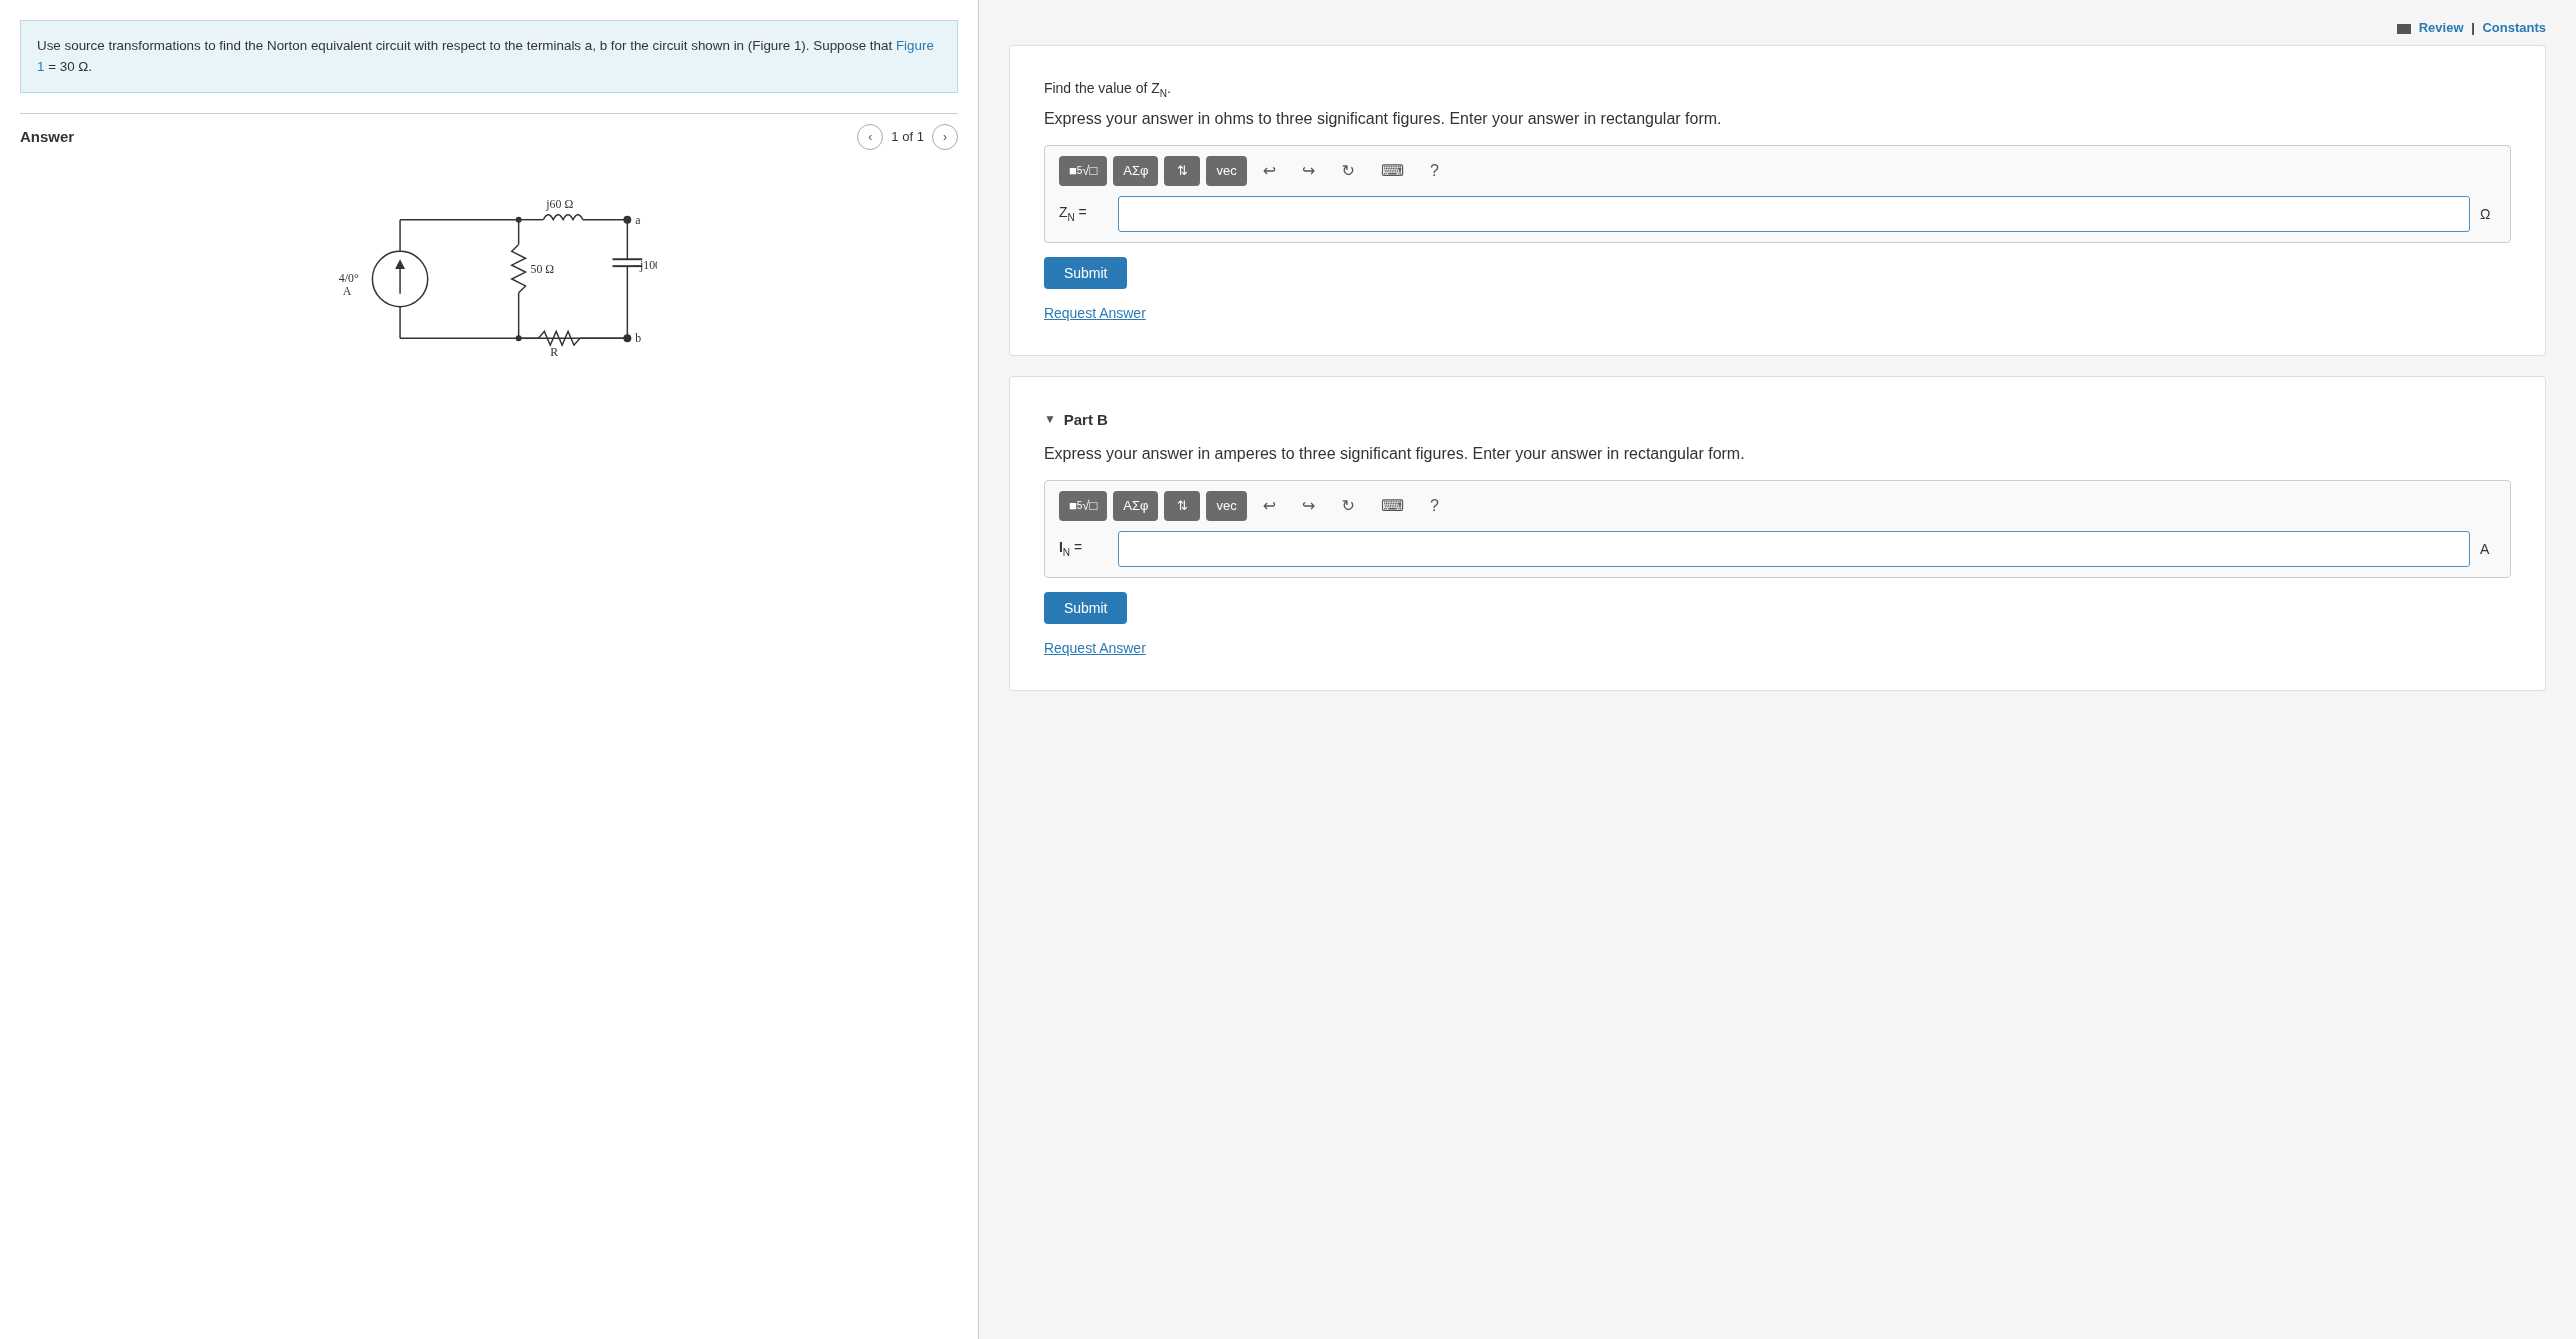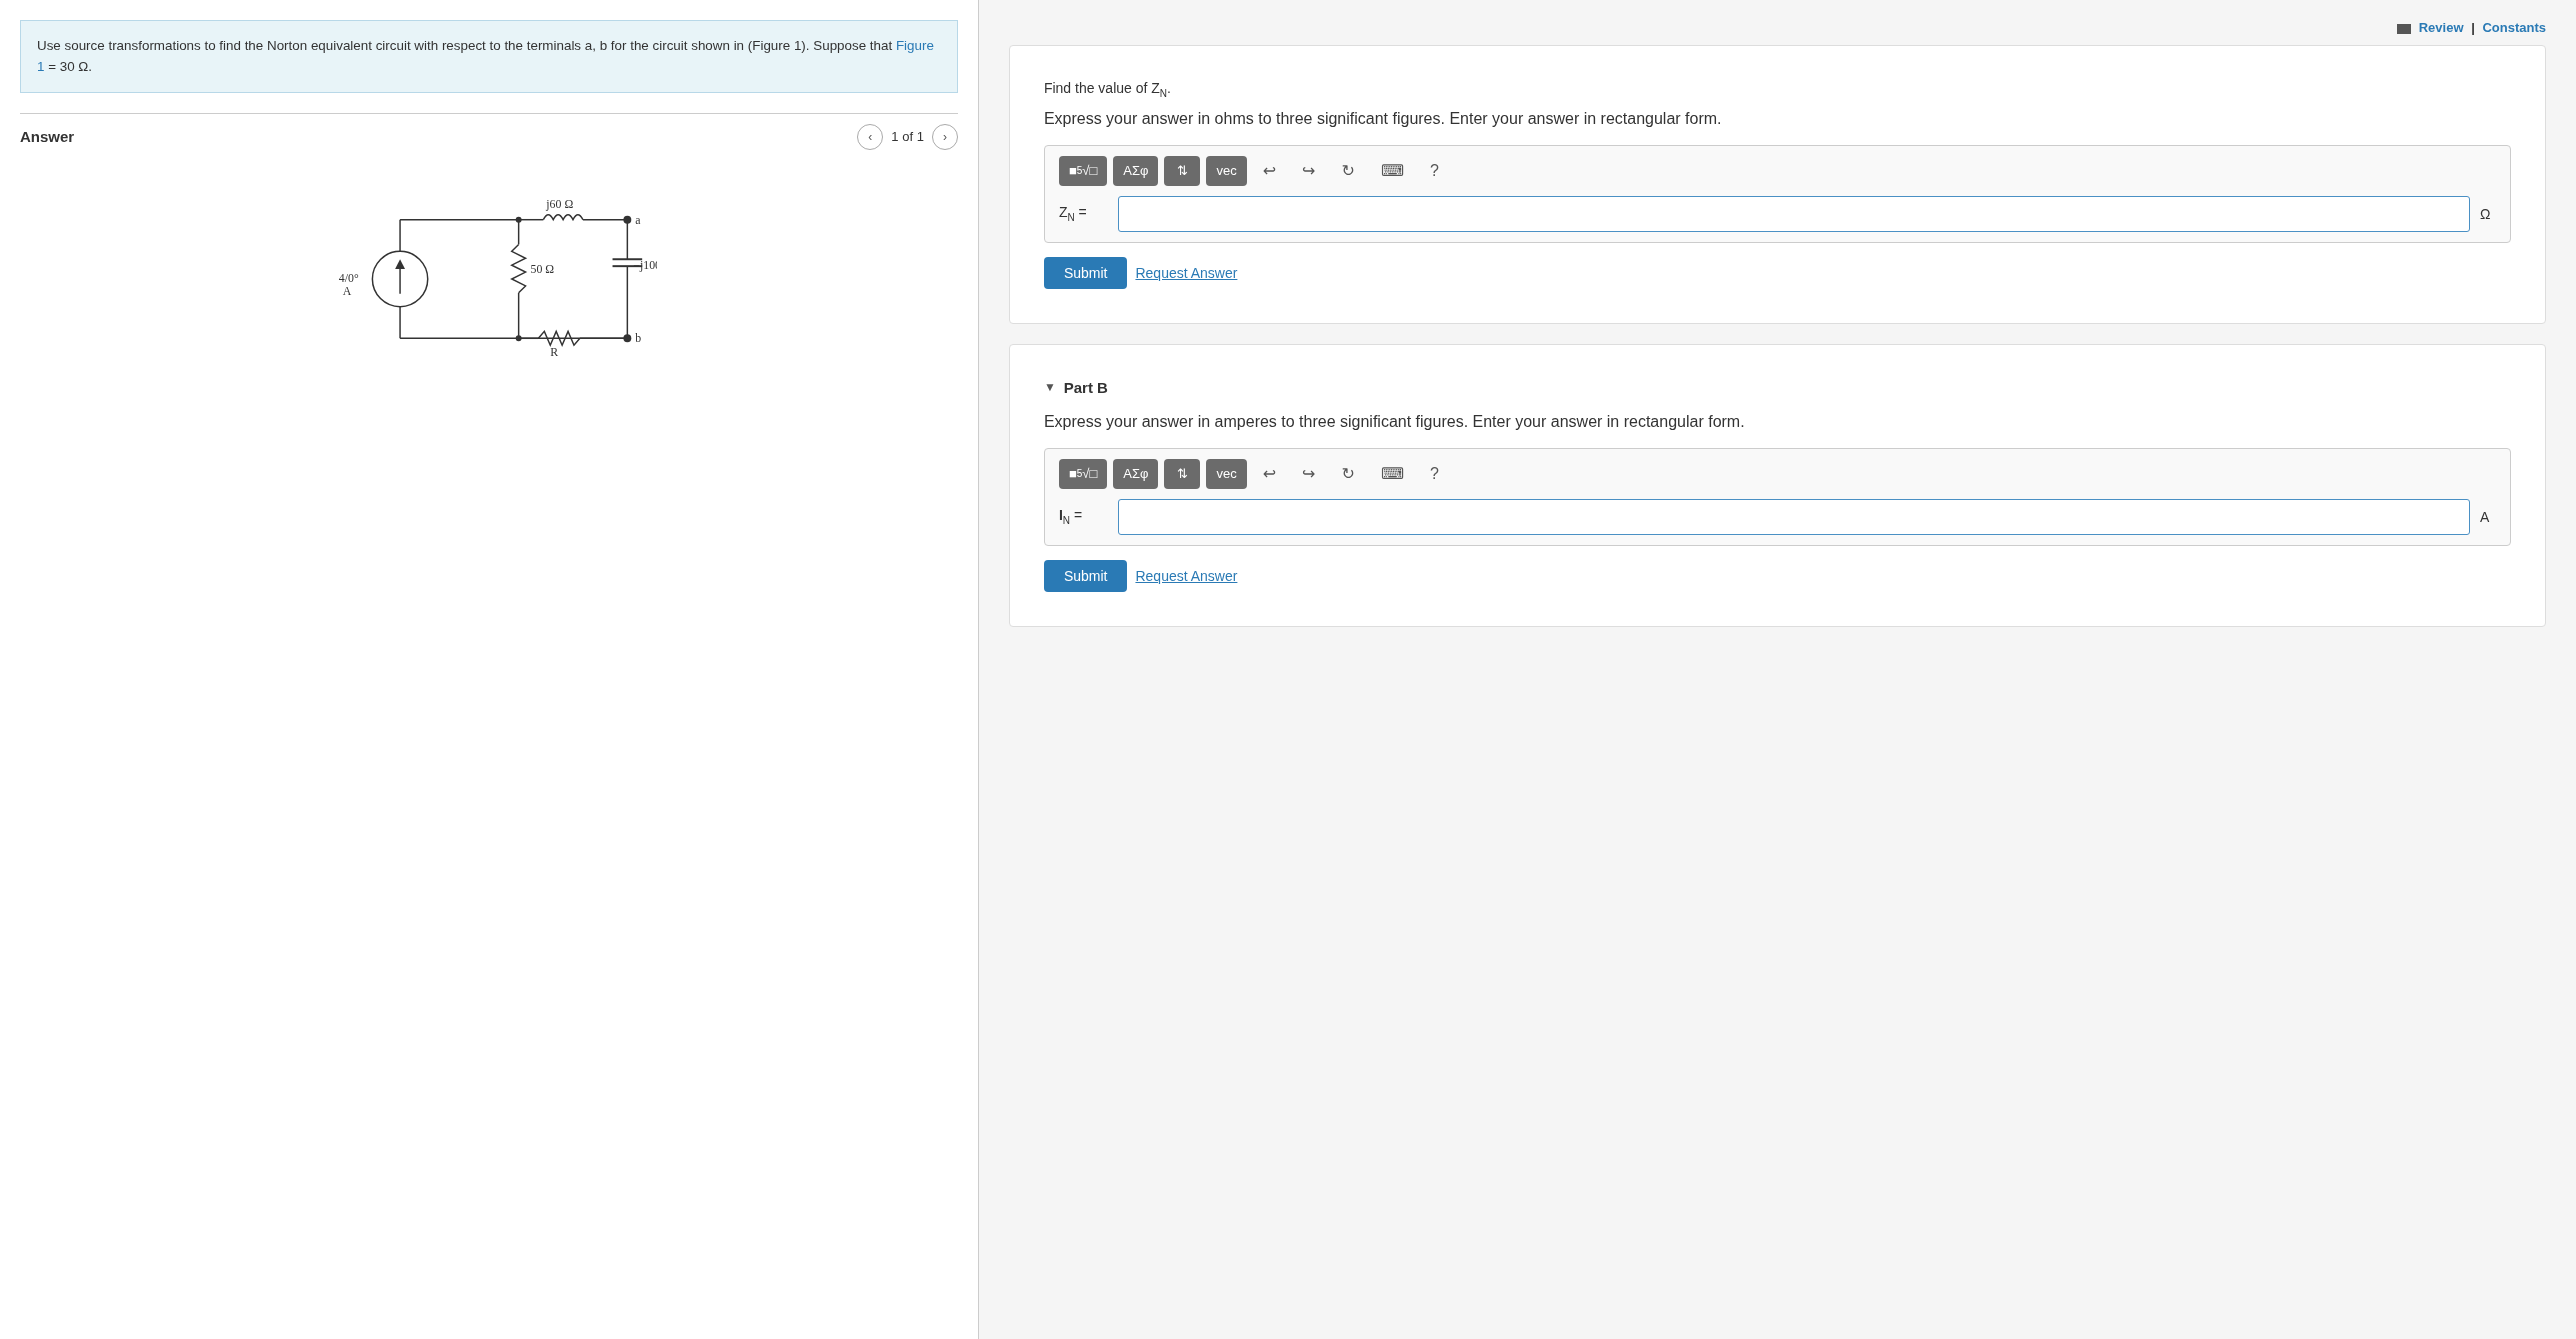--- a/index.html
+++ b/index.html
@@ -183,23 +183,24 @@
       font-size: 14px;
       outline: none;
     }
     .answer-unit {
       font-size: 14px;
       color: #333;
       min-width: 16px;
     }
     .action-row {
       display: flex;
-      align-items: center;
-      gap: 8px;
+      align-items: flex-start;
+      gap: 16px;
       margin-top: 4px;
+      flex-direction: column;
     }
     .submit-btn {
       background: #2a7ab5;
       color: #fff;
       border: none;
       border-radius: 4px;
       padding: 8px 20px;
       font-size: 14px;
       cursor: pointer;
       font-weight: 500;

